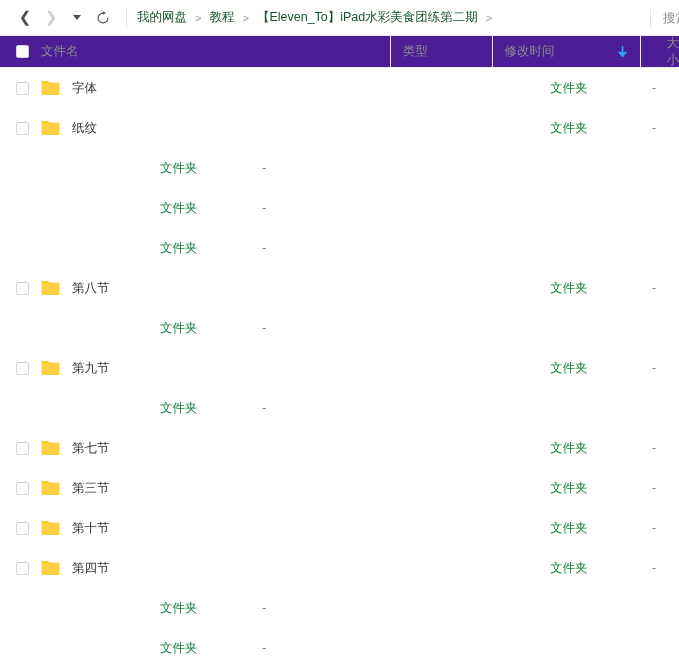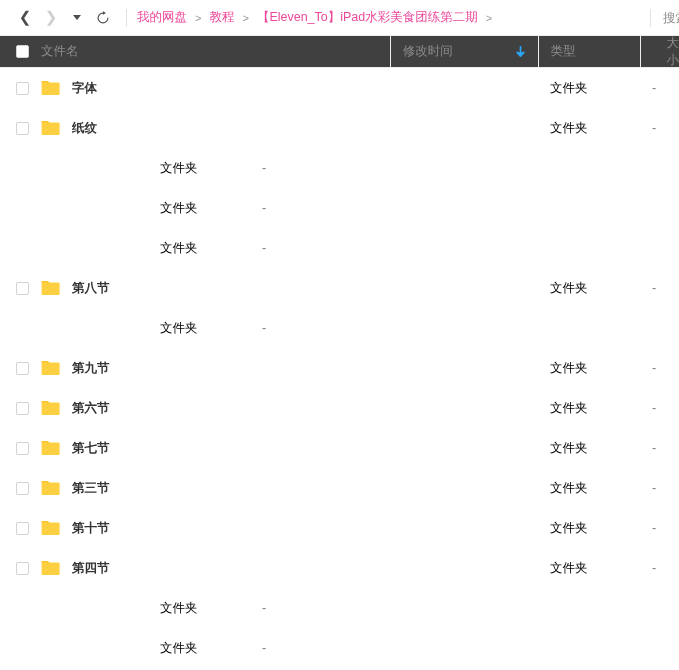--- a/index.html
+++ b/index.html
@@ -38,42 +38,42 @@
 
   
   .breadcrumb {
     display:flex; align-items:center;
     font-size:12.5px;
     color:#333;
     white-space:nowrap;
     overflow:hidden;
     flex:1;
   }
-  .bc-item { cursor:pointer; color:#ec4899; }
+  .bc-item { cursor:pointer; color:#14532d; }
   .bc-sep { color:#9a9a9a; margin:0 8px; font-size:11px; }
 
   .search-area {
     display:flex; align-items:center;
     position:absolute; right:0; top:0; height:36px;
     padding-right:0;
   }
   .search-div { width:1px;height:18px;background:#e2e2e2; margin-right:12px; }
   .search-text {
     font-size:12.5px; color:#8a8a8a;
     white-space:nowrap; overflow:hidden;
     width:16px;
   }
 
   
   .thead {
     height:32px;
     display:flex;
     align-items:stretch;
     border-bottom:1px solid #ededed;
-    background:#404040;
+    background:#4c1d95;
     font-size:12.5px;
     color:#8c8c8c;
   }
   .th {
     display:flex; align-items:center;
     position:relative;
   }
   .th-sep { border-left:1px solid #ededed; }
   .th-name  { width:390px; padding-left:16px; }
   .th-time  { width:148px; padding-left:12px; justify-content:space-between; padding-right:12px; }
@@ -97,25 +97,25 @@
   .row {
     height:40px;
     display:flex;
     align-items:center;
     font-size:12.5px;
     color:#333;
   }
   .cell { display:flex; align-items:center; height:100%; }
   .c-name { width:390px; padding-left:16px; }
   .c-time { width:148px; padding-left:12px; color:#8c8c8c; }
-  .c-type { width:102px; padding-left:12px; color:#000000; }
+  .c-type { width:102px; padding-left:12px; color:#15803d; }
   .c-size { flex:1;      padding-left:12px; color:#7b7b7b; }
 
   .folder-icon { width:19px; height:16px; flex:none; margin-right:12px; display:block; }
-  .fname { white-space:nowrap; overflow:hidden; text-overflow:ellipsis; cursor:pointer;font-weight:bold; }
+  .fname { white-space:nowrap; overflow:hidden; text-overflow:ellipsis; cursor:pointer; }
 </style>
 </head>
 <body>
 
 <div class="topbar">
 
   <div class="nav-icons">
     <div class="nav-btn">
       <span class="chev">❮</span>
     </div>
@@ -148,30 +148,30 @@
     <div class="search-div"></div>
     <div class="search-text">搜索</div>
   </div>
 </div>
 
 <div class="thead">
   <div class="th th-name">
     <div class="chk"></div>
     <span class="th-label">文件名</span>
   </div>
+  <div class="th th-type th-sep">
+    <span class="th-label">类型</span>
+  </div>
   <div class="th th-time th-sep">
     <span class="th-label">修改时间</span>
     <svg class="sort-arrow" viewBox="0 0 11 12">
       <path d="M5.5 0.8 L5.5 9.4 M2.2 6.4 L5.5 10.2 L8.8 6.4" fill="none" stroke="#2ca6f5" stroke-width="1.7" stroke-linecap="round" stroke-linejoin="round"></path>
       <path d="M2.2 6.2 L5.5 10.5 L8.8 6.2 Z" fill="#2ca6f5"></path>
     </svg>
   </div>
-  <div class="th th-type th-sep">
-    <span class="th-label">类型</span>
-  </div>
   <div class="th th-size th-sep">
     <span class="th-label">大小</span>
   </div>
 </div>
 
 <div class="tbody" id="file-list">
     <div class="row">
       <div class="cell c-name">
         <div class="chk"></div>
         <svg class="folder-icon" viewBox="0 0 19 16">
@@ -237,28 +237,20 @@
           <path d="M0.6 2.2 a1.2 1.2 0 0 1 1.2-1.2 h5.0 l1.5 1.6 h9.1 a1.2 1.2 0 0 1 1.2 1.2 v10.0 a1.2 1.2 0 0 1 -1.2 1.2 H1.8 a1.2 1.2 0 0 1 -1.2 -1.2 Z" fill="#fdd042"></path>
           <path d="M0.6 2.2 a1.2 1.2 0 0 1 1.2-1.2 h5.0 l1.5 1.6 H0.6 Z" fill="#f8c52c"></path>
         </svg>
         <span class="fname">第九节</span>
       </div>
       <div class="cell c-time"></div>
       <div class="cell c-type">文件夹</div>
       <div class="cell c-size">-</div>
     </div>
     <div class="row">
-      <div class="cell c-name">
-        <div class="chk"></div>
-        <svg class="folder-icon" viewBox="0 0 19 16">
-          <path d="M0.6 2.2 a1.2 1.2 0 0 1 1.2-1.2 h5.0 l1.5 1.6 h9.1 a1.2 1.2 0 0 1 1.2 1.2 v10.0 a1.2 1.2 0 0 1 -1.2 1.2 H1.8 a1.2 1.2 0 0 1 -1.2 -1.2 Z" fill="#fdd042"></path>
-          <path d="M0.6 2.2 a1.2 1.2 0 0 1 1.2-1.2 h5.0 l1.5 1.6 H0.6 Z" fill="#f8c52c"></path>
-        </svg>
-        <span class="fname">第六节</span>
-      </div>
       <div class="cell c-time"></div>
       <div class="cell c-type">文件夹</div>
       <div class="cell c-size">-</div>
     </div>
     <div class="row">
       <div class="cell c-name">
         <div class="chk"></div>
         <svg class="folder-icon" viewBox="0 0 19 16">
           <path d="M0.6 2.2 a1.2 1.2 0 0 1 1.2-1.2 h5.0 l1.5 1.6 h9.1 a1.2 1.2 0 0 1 1.2 1.2 v10.0 a1.2 1.2 0 0 1 -1.2 1.2 H1.8 a1.2 1.2 0 0 1 -1.2 -1.2 Z" fill="#fdd042"></path>
           <path d="M0.6 2.2 a1.2 1.2 0 0 1 1.2-1.2 h5.0 l1.5 1.6 H0.6 Z" fill="#f8c52c"></path>

